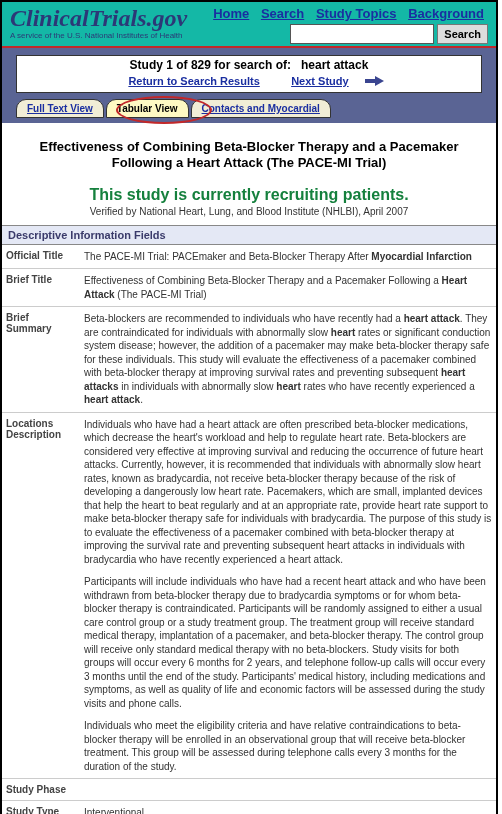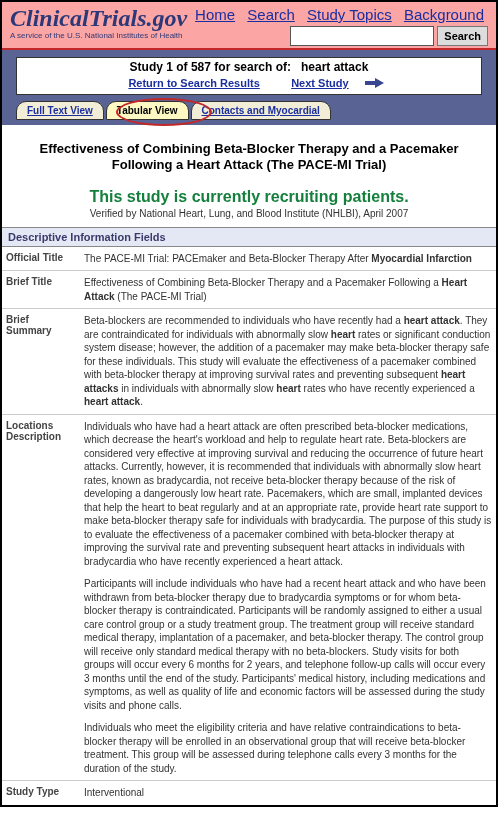--- a/index.html
+++ b/index.html
@@ -8,21 +8,21 @@
     font-family: Arial, Helvetica, sans-serif;
     background: white;
     width: 502px;
   }
   .wrapper {
     border: 2px solid black;
     width: 498px;
     box-sizing: border-box;
   }
   .header {
-    background: #fca5a5;
+    background: #14b8a6;
     padding: 4px 8px 2px 8px;
     display: flex;
     justify-content: space-between;
     align-items: flex-start;
     border-bottom: 2px solid #c2282a;
   }
   .logo-area {
     display: flex;
     flex-direction: column;
   }
@@ -41,22 +41,22 @@
     font-style: normal;
     font-weight: normal;
     margin-top: 1px;
   }
   .top-nav {
     display: flex;
     flex-direction: column;
     align-items: flex-end;
   }
   .top-links {
-    font-size: 15px;
-    font-weight: normal;
+    font-size: 13px;
+    font-weight: bold;
   }
   .top-links a {
     color: #1a2ea0;
     text-decoration: underline;
     margin: 0 4px;
   }
   .search-box {
     margin-top: 3px;
     display: flex;
     align-items: center;
@@ -222,21 +222,21 @@
       <div class="search-box">
         <input type="text" style="">
         <input type="button" value="Search" style="">
       </div>
     </div>
   </div>
 
   <div class="gray-bar">
     <div class="search-info">
       <div>
-        <b>Study 1 of 587 for search of:</b>
+        <b>Study 1 of 829 for search of:</b>
         &nbsp;
         <span class="qtext">heart attack</span>
       </div>
       <div class="search-info-row2">
         <a>Return to Search Results</a>
         <a>Next Study</a><span class="arrow-stem"></span><span class="arrow-right"></span>
       </div>
     </div>
     <div class="tabs">
       <span class="tab">Full Text View</span>
@@ -280,20 +280,24 @@
       <td class="label">Locations Description</td>
       <td class="val">
         <span>Individuals who have had a heart attack are often prescribed beta-blocker medications, which decrease the heart's workload and help to regulate heart rate. Beta-blockers are considered very effective at improving survival and reducing the occurrence of future heart attacks. Currently, however, it is recommended that individuals with abnormally slow heart rates, known as bradycardia, not receive beta-blocker therapy because of the risk of developing a dangerously low heart rate. Pacemakers, which are small, implanted devices that help the heart to beat regularly and at an appropriate rate, provide heart rate support to make beta-blocker therapy safe for individuals with bradycardia. The purpose of this study is to evaluate the effectiveness of a pacemaker combined with beta-blocker therapy at improving the survival rate and preventing subsequent heart attacks in individuals with bradycardia who have recently experienced a heart attack.</span>
         <span class="para-gap"></span>
         <span>Participants will include individuals who have had a recent heart attack and who have been withdrawn from beta-blocker therapy due to bradycardia symptoms or for whom beta-blocker therapy is contraindicated. Participants will be randomly assigned to either a usual care control group or a study treatment group. The treatment group will receive standard medical therapy, implantation of a pacemaker, and beta-blocker therapy. The control group will receive only standard medical therapy with no beta-blockers. Study visits for both groups will occur every 6 months for 2 years, and telephone follow-up calls will occur every 3 months until the end of the study. Participants' medical history, including medications and symptoms, as well as quality of life and economic factors will be assessed during the study visits and phone calls.</span>
         <span class="para-gap"></span>
         <span>Individuals who meet the eligibility criteria and have relative contraindications to beta-blocker therapy will be enrolled in an observational group that will receive beta-blocker treatment. This group will be assessed during telephone calls every 3 months for the duration of the study.</span>
       </td>
     </tr>
     <tr>
+      <td class="label">Study Phase</td>
+      <td class="val"></td>
+    </tr>
+    <tr>
       <td class="label">Study Type</td>
       <td class="val">Interventional</td>
     </tr>
 
   </tbody>
     </table>
 
 </div>
 
 </body></html>

